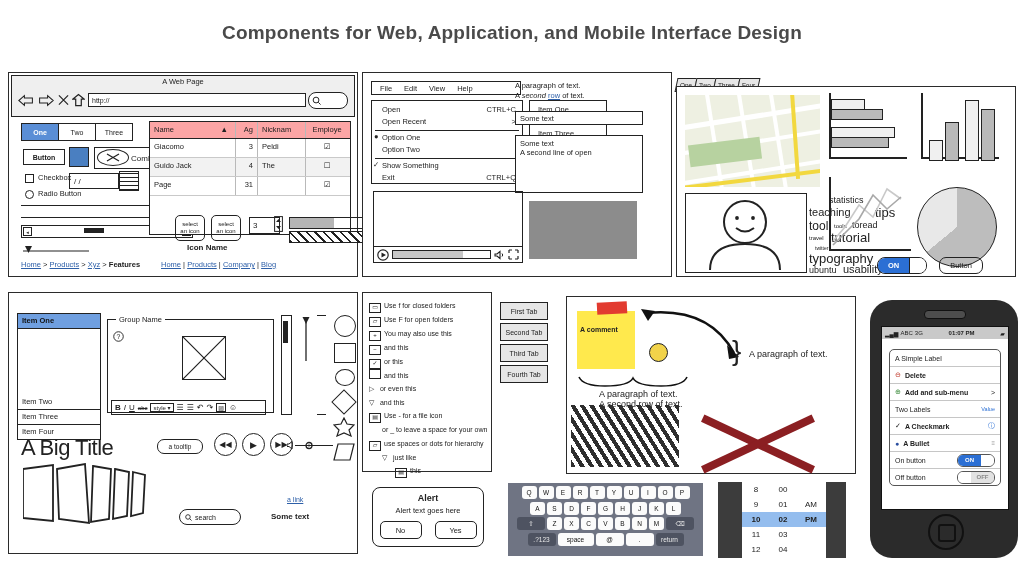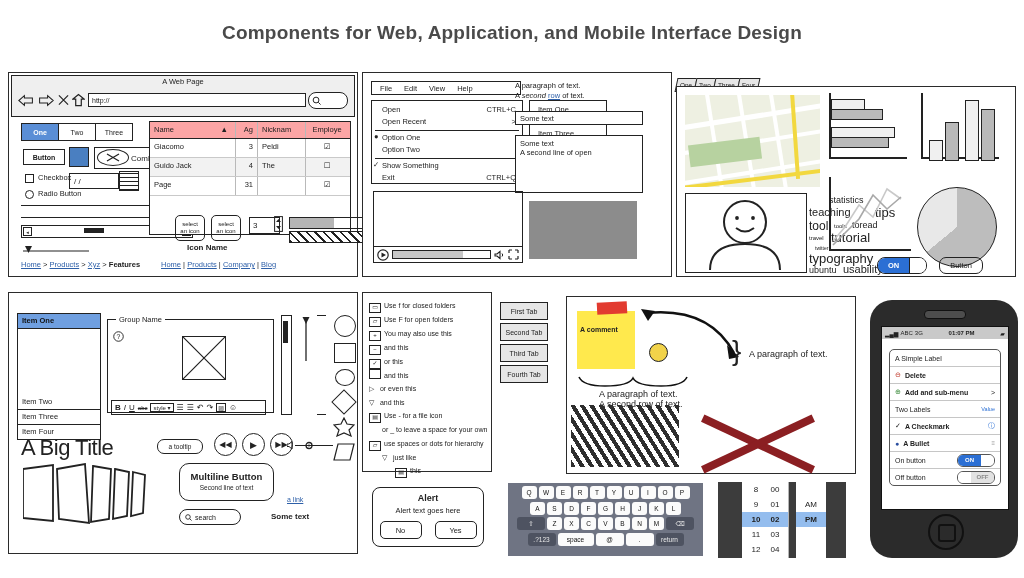--- a/index.html
+++ b/index.html
@@ -606,24 +606,20 @@
     </svg>
 
     <svg class="filmstrip" viewBox="0 0 130 62">
       <path d="M0 6 L30 2 L30 58 L0 55 Z" fill="none" stroke="#222" stroke-width="1.8"></path>
       <path d="M34 6 L62 1 L66 60 L36 56 Z" fill="none" stroke="#222" stroke-width="1.8"></path>
       <path d="M70 3 L88 6 L86 56 L68 59 Z" fill="none" stroke="#222" stroke-width="1.8"></path>
       <path d="M92 6 L106 9 L104 53 L90 56 Z" fill="none" stroke="#222" stroke-width="1.8"></path>
       <path d="M110 9 L122 12 L120 50 L108 53 Z" fill="none" stroke="#222" stroke-width="1.8"></path>
     </svg>
 
-    <div class="mlbtn">
-      <div class="bold" style="font-size:9.5px">Multiline Button</div>
-      <div style="font-size:6.5px;margin-top:2px">Second line of text</div>
-    </div>
 
     <div class="searchfield lft">
       <svg style="margin:0 3px 0 5px" width="7" height="7" viewBox="0 0 8 8">
           <circle cx="3.4" cy="3.4" r="2.6" fill="none" stroke="#222" stroke-width="1"></circle>
           <path d="M5.4 5.4 L7.5 7.5" stroke="#222" stroke-width="1"></path>
         </svg>
       <span>search</span>
     </div>
 
     <div class="alink lnk">a link</div>
@@ -737,21 +733,21 @@
   </div>
 
   <div class="picker">
     <div class="pcol" style="left:24px;width:28px">
       <div class="pitem">8</div>
       <div class="pitem">9</div>
       <div class="pitem sel">10</div>
       <div class="pitem">11</div>
       <div class="pitem">12</div>
     </div>
-    <div class="pcol" style="left:44px;width:26px">
+    <div class="pcol" style="left:52px;width:26px">
       <div class="pitem">00</div>
       <div class="pitem">01</div>
       <div class="pitem sel">02</div>
       <div class="pitem">03</div>
       <div class="pitem">04</div>
     </div>
     <div class="pcol" style="left:78px;width:30px;border-right:none">
       <div class="pitem"></div>
       <div class="pitem">AM</div>
       <div class="pitem sel">PM</div>

